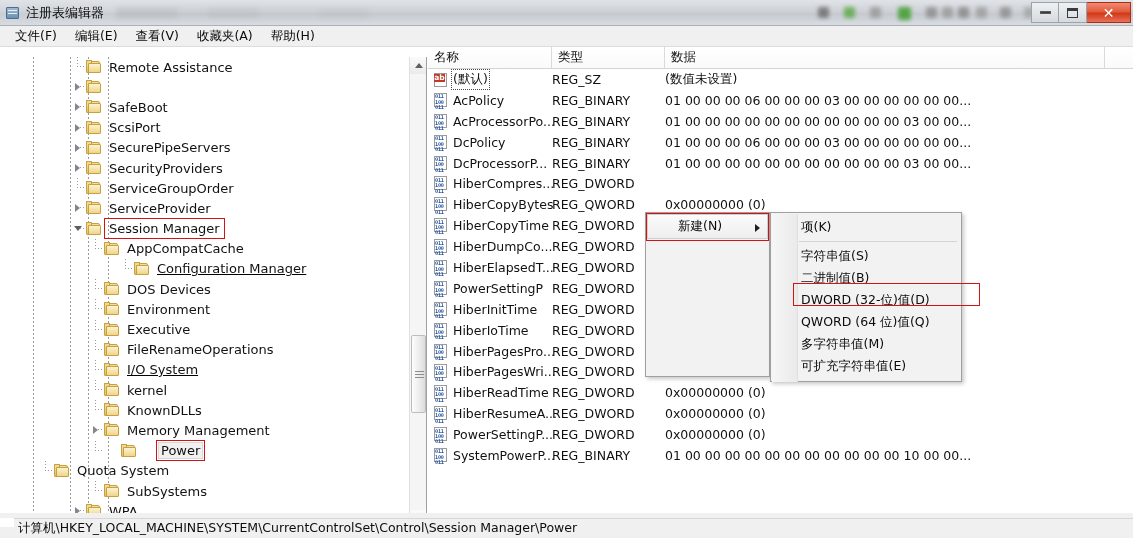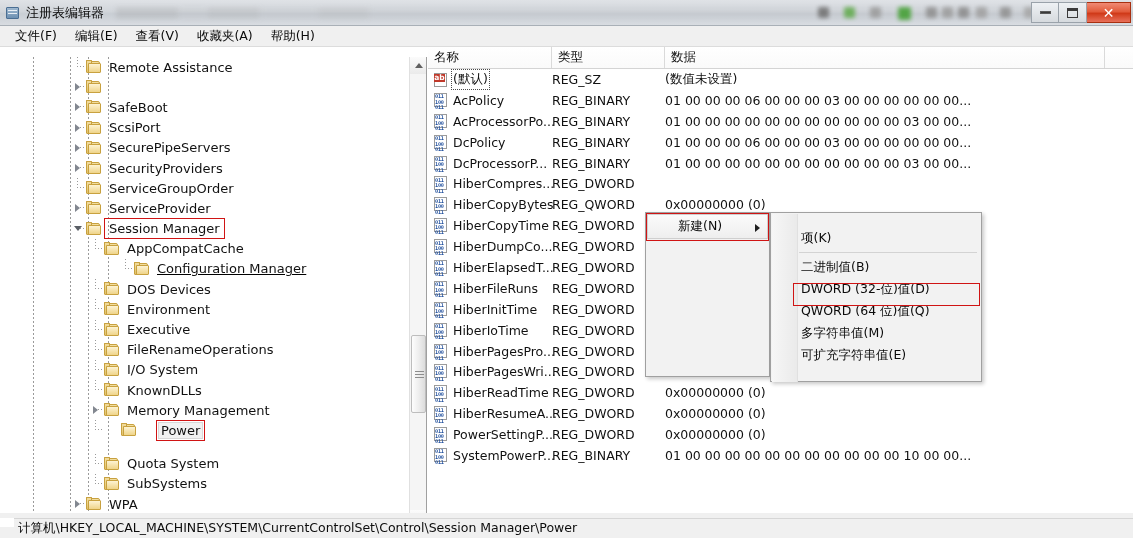--- a/index.html
+++ b/index.html
@@ -229,21 +229,21 @@
   .ctx-main .item .subarrow {
     position: absolute; right: 7px; top: 9px;
     width: 0; height: 0; border-left: 5px solid #1f1f1f;
     border-top: 4px solid transparent; border-bottom: 4px solid transparent;
   }
   .ctx-main .annot-box {
     position: absolute; left: 0px; top: 0px; width: 123px; height: 28px;
     border: 1.6px solid #d01414; pointer-events: none;
   }
 
-  .ctx-sub { left: 770px; top: 165px; width: 212px; height: 170px; padding: 14px 0; }
+  .ctx-sub { left: 770px; top: 165px; width: 192px; height: 170px; padding: 3px 0; }
   .ctx-sub .item {
     height: 22px; display: flex; align-items: center; padding-left: 30px;
     font-size: 12.5px; color: #0b0b0b;
     font-family: "DejaVu Sans", "Liberation Sans", sans-serif;
   }
   .ctx-sub .sep { height: 1px; background: #d3d3d3; margin: 3px 4px 3px 28px; }
   .ctx-sub .gutter {
     position: absolute; left: 1px; top: 1px; width: 26px; height: 168px;
     background: linear-gradient(to right,#f6f6f6,#eaeaea);
     border-right: 1px solid #e0e0e0;
@@ -494,31 +494,43 @@
               <i class="elbow"></i>
               <i class="dots" style="left:5px;width:9px"></i>
             </div>
             <div class="folder">
               <span class="back"></span>
               <span class="tab"></span>
               <span class="front"></span>
             </div>
             <span class="tlabel">FileRenameOperations</span>
           </div>
+          <div class="tnode" style="padding-left: 90px; text-decoration: underline;">
+            <div class="tw">
+              <i class="elbow"></i>
+              <i class="dots" style="left:5px;width:9px"></i>
+            </div>
+            <div class="folder">
+              <span class="back"></span>
+              <span class="tab"></span>
+              <span class="front"></span>
+            </div>
+            <span class="tlabel">I/O System</span>
+          </div>
           <div class="tnode" style="padding-left: 90px;">
             <div class="tw">
               <i class="elbow"></i>
               <i class="dots" style="left:5px;width:9px"></i>
             </div>
             <div class="folder">
               <span class="back"></span>
               <span class="tab"></span>
               <span class="front"></span>
             </div>
-            <span class="tlabel">I/O System</span>
+            <span class="tlabel">kernel</span>
           </div>
           <div class="tnode" style="padding-left: 90px;">
             <div class="tw">
               <i class="elbow"></i>
               <i class="dots" style="left:5px;width:9px"></i>
             </div>
             <div class="folder">
               <span class="back"></span>
               <span class="tab"></span>
               <span class="front"></span>
@@ -542,21 +554,21 @@
               <i class="elbow"></i>
               <i class="dots" style="left:5px;width:9px"></i>
             </div>
             <div class="folder">
               <span class="back"></span>
               <span class="tab"></span>
               <span class="front"></span>
             </div>
             <span class="tlabel">Power</span>
           </div>
-          <div class="tnode" style="padding-left: 90px; margin-top: 13px;">
+          <div class="tnode" style="padding-left: 40px;">
             <div class="tw">
               <i class="elbow"></i>
               <i class="dots" style="left:5px;width:9px"></i>
             </div>
             <div class="folder">
               <span class="back"></span>
               <span class="tab"></span>
               <span class="front"></span>
             </div>
             <span class="tlabel">Quota System</span>
@@ -728,21 +740,21 @@
             </div>
             <div class="l-type">REG_DWORD</div>
             <div class="l-data">0x00000000 (0)</div>
           </div>
           <div class="lrow">
             <div class="l-name">
               <span class="ico bin">
                 <span class="page"></span>
                 <span class="txt">011<br>100<br>011</span>
               </span>
-              <span class="vname">HiberFileRuns</span>
+              <span class="vname">PowerSettingP</span>
             </div>
             <div class="l-type">REG_DWORD</div>
             <div class="l-data">0x00000000 (0)</div>
           </div>
           <div class="lrow">
             <div class="l-name">
               <span class="ico bin">
                 <span class="page"></span>
                 <span class="txt">011<br>100<br>011</span>
               </span>
@@ -840,20 +852,23 @@
     </div>
 
     <div class="ctx ctx-sub">
       <div class="gutter"></div>
       <div id="submenu-items" style="position:relative;">
           <div class="item">
             <span>项(K)</span>
           </div>
           <div class="sep"></div>
           <div class="item">
+            <span>字符串值(S)</span>
+          </div>
+          <div class="item">
             <span>二进制值(B)</span>
           </div>
           <div class="item">
             <span>DWORD (32-位)值(D)</span>
           </div>
           <div class="item">
             <span>QWORD (64 位)值(Q)</span>
           </div>
           <div class="item">
             <span>多字符串值(M)</span>

